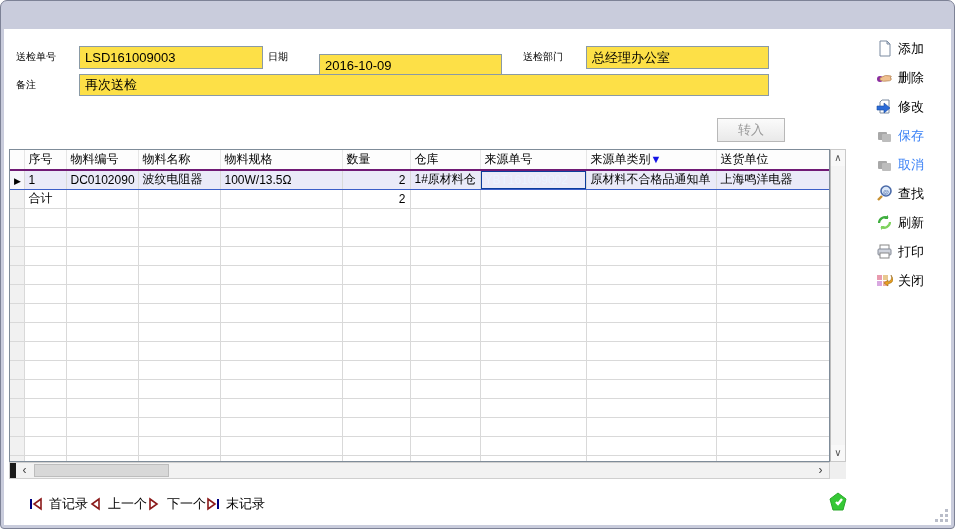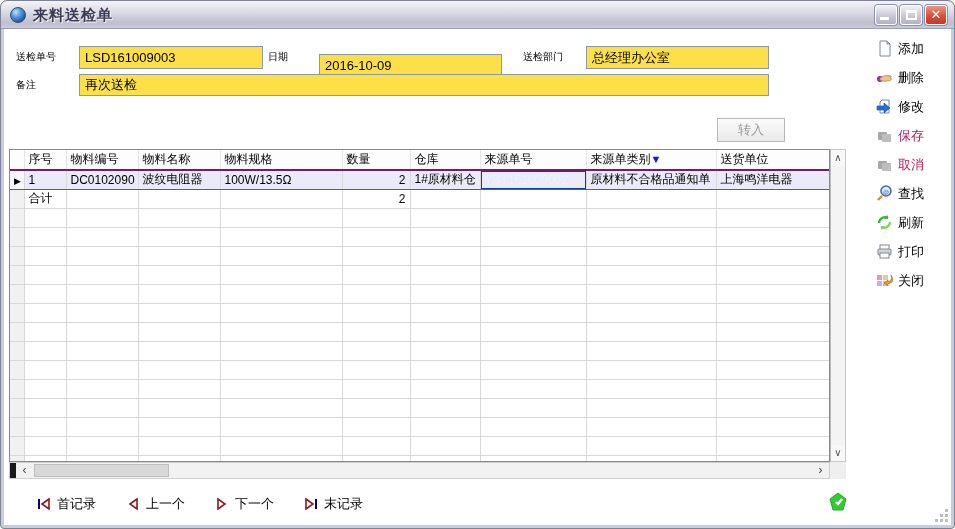--- a/index.html
+++ b/index.html
@@ -59,50 +59,35 @@
   .hscroll .arrow { position:absolute; top:0; width:15px; height:15px; text-align:center;
                     font-size:12px; color:#444; line-height:14px; }
   .hscroll .arrow.left { left:7px; } .hscroll .arrow.right { right:1px; }
   .hthumb { position:absolute; left:24px; top:1px; width:135px; height:13px;
             background:#d8d8d8; border:1px solid #bdbdbd; }
   .scroll-corner { position:absolute; left:821px; top:313px; width:16px; height:17px; background:#efefef; }
   
   .sidebar { position:absolute; left:872px; top:5px; width:76px; }
   .side-btn { display:flex; align-items:center; gap:5px; height:29px; cursor:default; }
   .side-btn .slabel { font-size:13px; color:#000;text-align:center; }
-  .side-btn.disabled .slabel { color:#be185d; }
+  .side-btn.disabled .slabel { color:#3b82f6; }
   .sicon { width:17px; height:17px; flex:0 0 17px; }
   
   .bottom-bar { position:absolute; left:0; right:0; bottom:0; height:46px; background:#fff; }
-  .nav-row { position:absolute; left:33px; top:16px; display:flex; gap:30px; }
+  .nav-row { position:absolute; left:25px; top:16px; display:flex; }
   .nav-btn { display:flex; align-items:center; gap:6px; font-size:13px; color:#000; }
   .green-dot { position:absolute; left:824px; top:13px; width:20px; height:20px; }
   .grip { position:absolute; right:3px; bottom:3px; width:14px; height:14px; }
   .grip i { position:absolute; width:3px; height:3px; background:#b9bdc9; }
 </style>
 </head>
 <body>
 
 <div class="window">
 
-  <div class="titlebar">
-    <div class="globe"></div>
-    <div class="title-text">来料送检单</div>
-    <div class="win-controls">
-      <div class="wc-btn">
-          <div class="wc-min-glyph"></div>
-        </div>
-      <div class="wc-btn">
-          <div class="wc-max-glyph"></div>
-        </div>
-      <div class="wc-btn close">
-          <div class="wc-x">✕</div>
-        </div>
-    </div>
-  </div>
 
   <div class="content">
 
     <div class="lbl" style="left:12px; top:21px;">送检单号</div>
     <input class="field" style="left: 75px; top: 17px; width: 184px;" readonly="" value="LSD161009003">
     <div class="lbl" style="left:264px; top:21px;">日期</div>
     <input class="field" style="left: 315px; top: 17px; width: 183px; margin-top: 8px;" readonly="" value="2016-10-09">
     <div class="lbl" style="left:519px; top:21px;">送检部门</div>
     <input class="field" style="left: 582px; top: 17px; width: 183px;" readonly="" value="总经理办公室">
     <div class="lbl" style="left:12px; top:49px;">备注</div>

